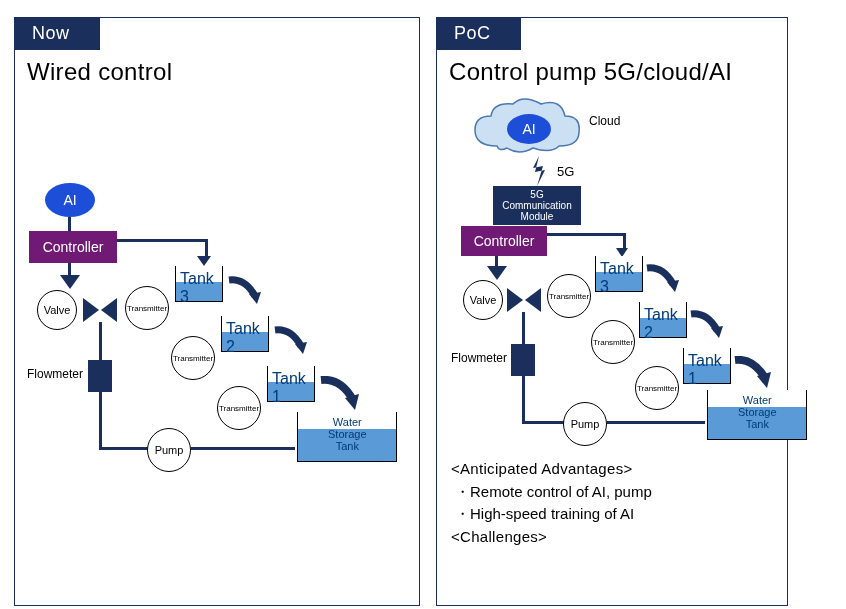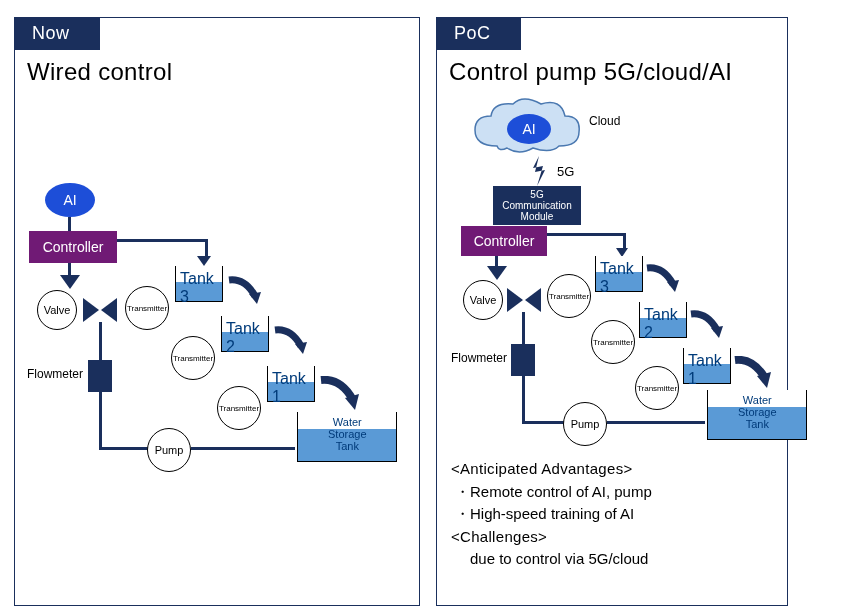--- a/index.html
+++ b/index.html
@@ -372,16 +372,15 @@
 
     <div class="storage-tank" style="left:270px; top:372px;">
       <div class="storage-label"><span>Water</span><br><span>Storage</span><br><span>Tank</span></div>
     </div>
 
     <div class="block-list" style="left:14px; top:440px; width:370px;">
       <div class="hdr">&lt;Anticipated Advantages&gt;</div>
       <div class="item">・Remote control of AI, pump</div>
       <div class="item">・High-speed training of AI</div>
       <div class="hdr">&lt;Challenges&gt;</div>
-      <div class="item">　due to control via 5G/cloud</div>
     </div>
   </div>
 </div>
 
 </body></html>

